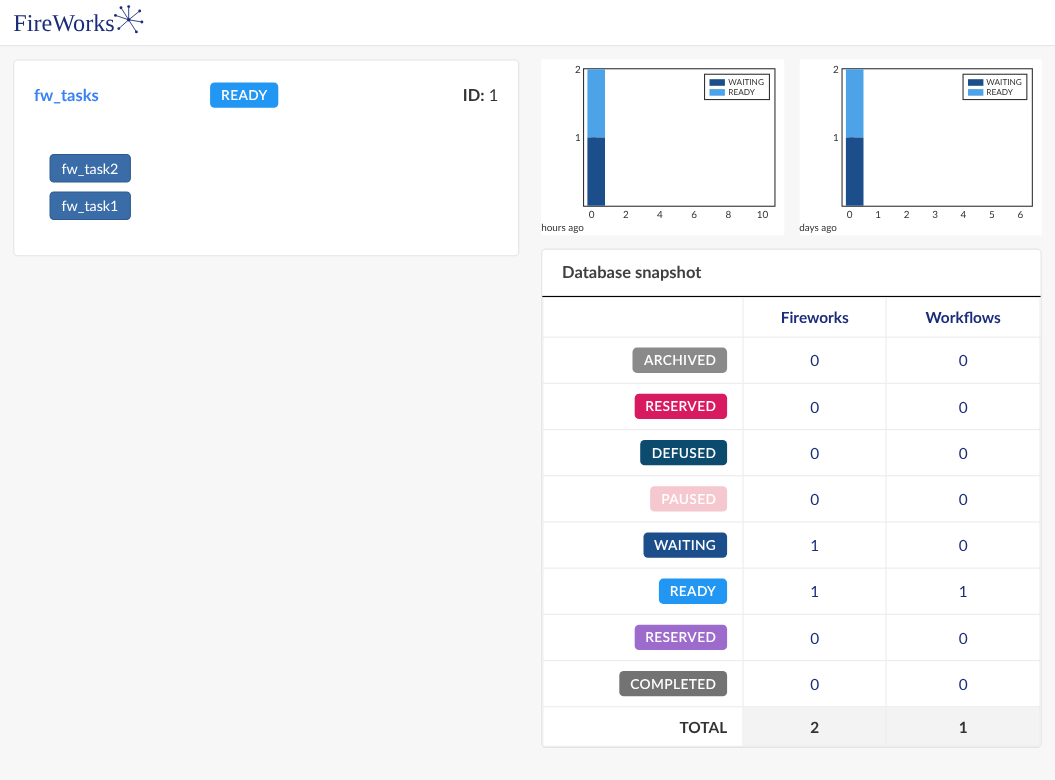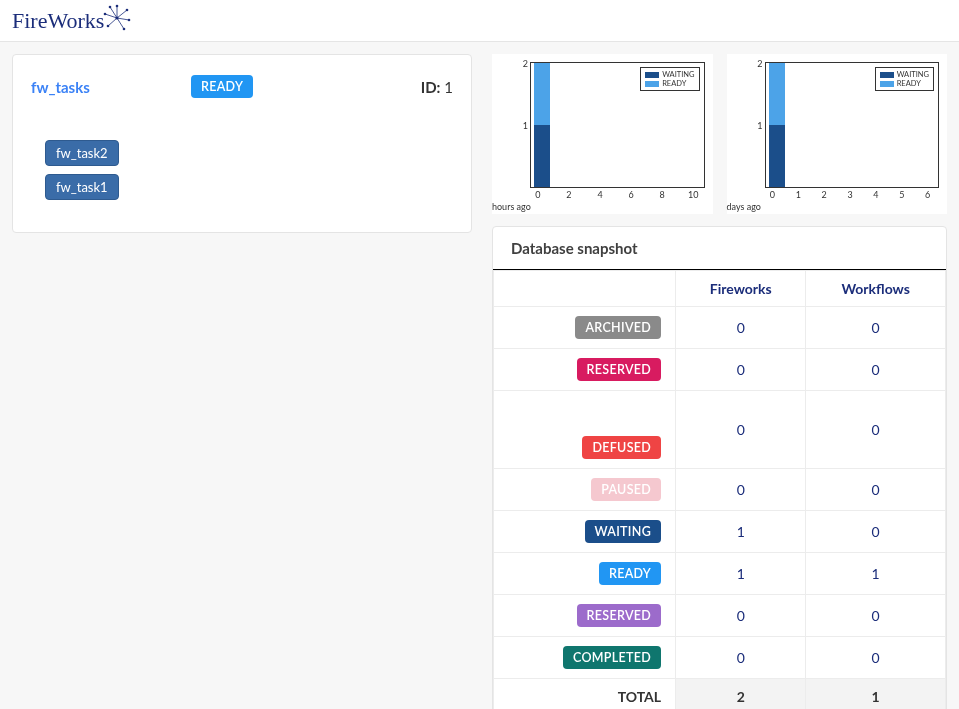--- a/index.html
+++ b/index.html
@@ -74,25 +74,25 @@
     border-radius: 4px;
     color: #fff;
     font-size: 12.5px;
     font-weight: 600;
     letter-spacing: 0.3px;
   }
   .badge-READY { background: #2196f3; }
   .badge-WAITING { background: #1b4e8a; }
   .badge-ARCHIVED { background: #8a8a8a; }
   .badge-FIZZLED { background: #d81b60; }
-  .badge-DEFUSED { background: #ef4444; color:#fff;margin-top:36px;}
+  .badge-DEFUSED { background: #0c4a6e; color:#fff;}
   .badge-PAUSED { background: #f5c8cf; color:#fff;}
   .badge-RESERVED { background: #9c6bcb; }
   .badge-RUNNING { background: #f5b225; }
-  .badge-COMPLETED { background: #0f766e; }
+  .badge-COMPLETED { background: #737373; }
   .task-chip {
     display: inline-block;
     background: #3a6ca8;
     color: #fff;
     border: 1px solid #2e5a8f;
     border-radius: 4px;
     padding: 4px 10px;
     font-size: 13px;
     margin: 4px 0;
   }

